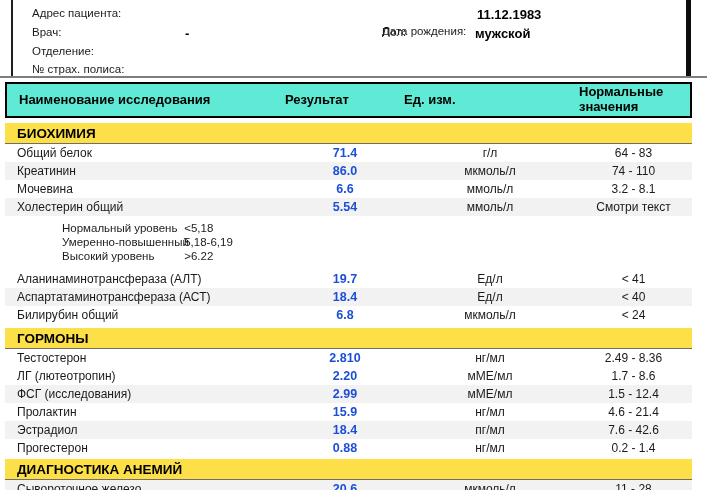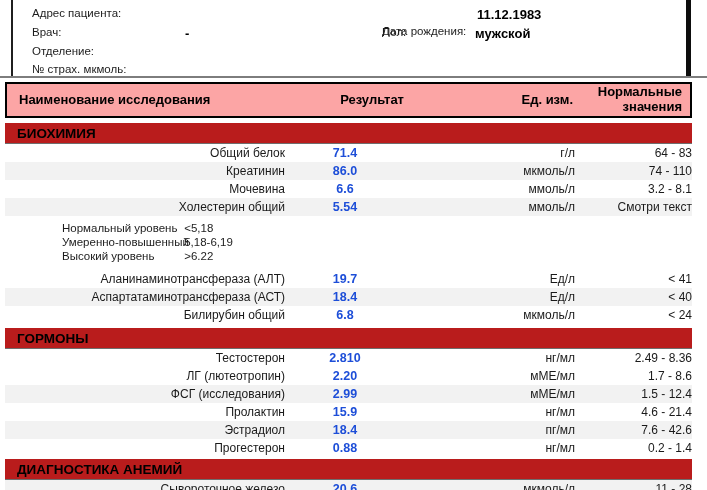--- a/index.html
+++ b/index.html
@@ -9,51 +9,51 @@
   
   .patient-panel { position:relative; margin-left:11px; width:680px; height:76px;
     border-left:2px solid #1f1f1f; border-right:5px solid #0d0d0d; background:#fff; }
   .patient-panel .lbl { position:absolute; font-size:11.5px; color:#1c1c1c; white-space:nowrap; }
   .patient-panel .val { position:absolute; font-size:13px; font-weight:bold; color:#000; white-space:nowrap; }
   .divider { width:707px; height:2px; background:#7d7d7d; }
 
   
   .tbl { margin-left:5px; width:687px; }
   .grid { display:grid; grid-template-columns:280px 120px 170px 117px; align-items:center; }
-  .thead { margin-top:4px; border:2px solid #000; background:#fca5a5; height:36px;
+  .thead { margin-top:4px; border:2px solid #000; background:#5eead4; height:36px;
     grid-template-columns:278px 119px 169px 115px; }
   .thead .h { font-size:13px; font-weight:bold; color:#000; line-height:1.12; }
   .h-name { padding-left:12px; text-align:left; }
-  .c { text-align:right; }
+  .c { text-align:left; }
 
-  .band { margin-top:4px; height:21px; background:#b91c1c; border-bottom:1px solid #6e6e6e;
+  .band { margin-top:4px; height:21px; background:#fde047; border-bottom:1px solid #6e6e6e;
     display:flex; align-items:center; padding-left:12px;
     font-size:13.5px; font-weight:bold; color:#000; }
   .band.first { margin-top:5px; }
   .band.tight { margin-top:2px; }
 
   .row { height:18px; font-size:12px; }
   .row.shaded { background:#f2f2f2; }
-  .cell-name { padding-left:12px; white-space:nowrap; overflow:hidden;text-align:right; }
+  .cell-name { padding-left:12px; white-space:nowrap; overflow:hidden; }
   .cell-result { text-align:center; font-weight:bold; font-size:12.5px; color:#1d4ed8; }
-  .cell-unit, .cell-normal { text-align:right; font-size:12px; }
+  .cell-unit, .cell-normal { text-align:center; font-size:12px; }
 
   .note-block { padding:5px 0 7px 57px; font-size:11.5px; color:#1c1c1c; }
   .note-line { height:14px; line-height:14px; white-space:nowrap; }
   .note-label { display:inline-block; width:119px; }
 </style>
 </head>
 <body>
 
 <div class="patient-panel">
   <span class="lbl" style="left:19px; top:7px">Адрес пациента:</span>
   <span class="lbl" style="left:19px; top:26px">Врач:</span>
   <span class="val" style="left:172px; top:26px">-</span>
   <span class="lbl" style="left:19px; top:45px">Отделение:</span>
-  <span class="lbl" style="left:19px; top:63px">№ страх. мкмоль:</span>
+  <span class="lbl" style="left:19px; top:63px">№ страх. полиса:</span>
 
   <span class="lbl" style="left:369px; top:25px">Дата рождения:</span>
   <span class="val" style="left:464px; top:7px">11.12.1983</span>
   <span class="lbl" style="left:369px; top:26px">Пол:</span>
   <span class="val" style="left:462px; top:26px">мужской</span>
 </div>
 <div class="divider"></div>
 
 <div class="tbl">
 

